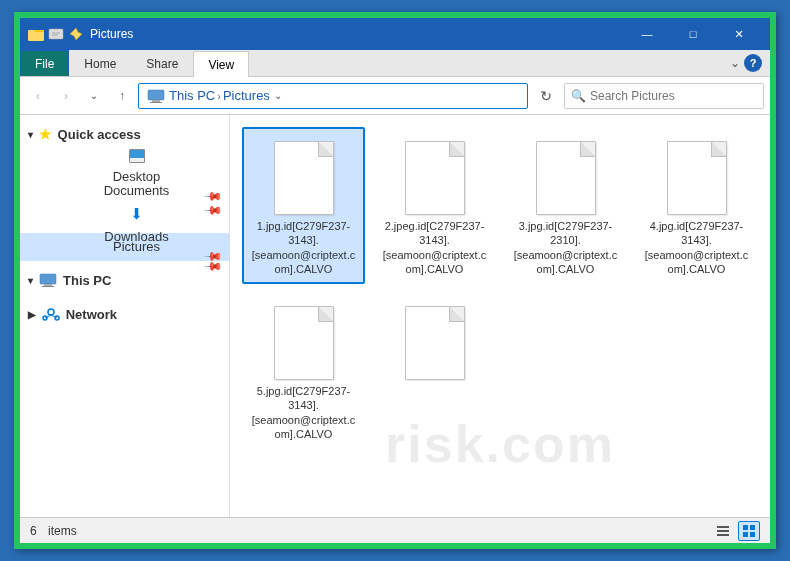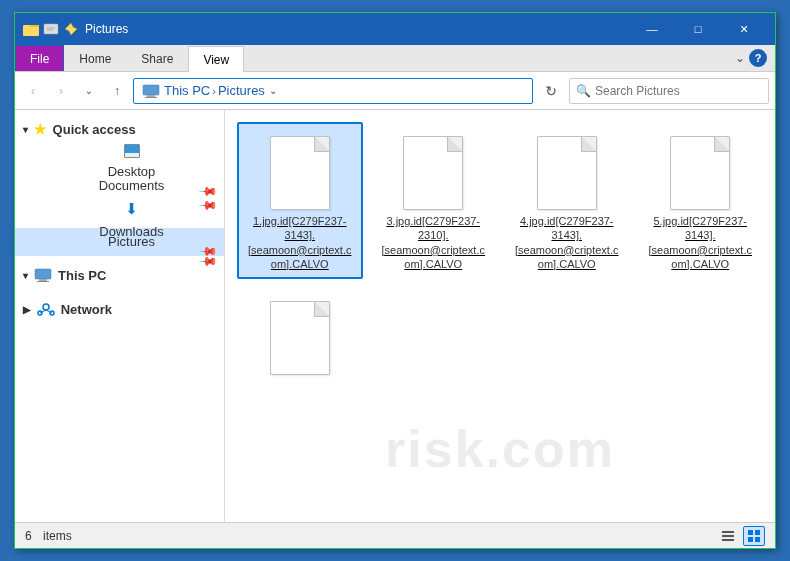--- a/index.html
+++ b/index.html
@@ -9,21 +9,21 @@
       background: #2a6db5;
       display: flex;
       align-items: center;
       justify-content: center;
       font-family: 'Segoe UI', Arial, sans-serif;
     }
     .window {
       width: 762px;
       height: 537px;
       background: #f0f0f0;
-      border: 1px solid #22c55e;
+      border: 6px solid #22c55e;
       display: flex;
       flex-direction: column;
       box-shadow: 2px 2px 8px rgba(0,0,0,0.4);
     }
     
     .title-bar {
       height: 32px;
       background: #1a5fb4;
       display: flex;
       align-items: center;
@@ -89,21 +89,21 @@
     .ribbon-tab.active {
       background: white;
       border-color: #ccc;
       color: #000;
       position: relative;
       top: 1px;
       z-index: 2;
     }
     .ribbon-tab:not(.active) { color: #333; }
     .ribbon-tab.file-tab {
-      background: #a21caf;
+      background: #0f766e;
       color: white;
       border-color: #1a5fb4;
     }
     .ribbon-expand {
       margin-left: auto;
       display: flex;
       align-items: center;
       gap: 4px;
       padding-right: 8px;
     }
@@ -255,21 +255,20 @@
       pointer-events: none;
       white-space: nowrap;
       letter-spacing: 2px;
     }
     .files-grid {
       display: grid;
       grid-template-columns: repeat(4, 1fr);
       gap: 8px;
       position: relative;
       z-index: 1;
-      text-decoration: underline;
     }
     .file-item {
       display: flex;
       flex-direction: column;
       align-items: center;
       cursor: pointer;
       padding: 6px;
       border-radius: 2px;
       border: 2px solid transparent;
     }
@@ -492,20 +491,26 @@
       <div class="file-item selected">
       <div class="file-icon">
         <div class="file-page"></div>
       </div>
       <div class="file-name">1.jpg.id[C279F237-3143].[seamoon@criptext.com].CALVO</div>
     </div>
           <div class="file-item">
       <div class="file-icon">
         <div class="file-page"></div>
       </div>
+      <div class="file-name">2.jpeg.id[C279F237-3143].[seamoon@criptext.com].CALVO</div>
+    </div>
+          <div class="file-item">
+      <div class="file-icon">
+        <div class="file-page"></div>
+      </div>
       <div class="file-name">3.jpg.id[C279F237-2310].[seamoon@criptext.com].CALVO</div>
     </div>
           <div class="file-item">
       <div class="file-icon">
         <div class="file-page"></div>
       </div>
       <div class="file-name">4.jpg.id[C279F237-3143].[seamoon@criptext.com].CALVO</div>
     </div>
           <div class="file-item">
       <div class="file-icon">

